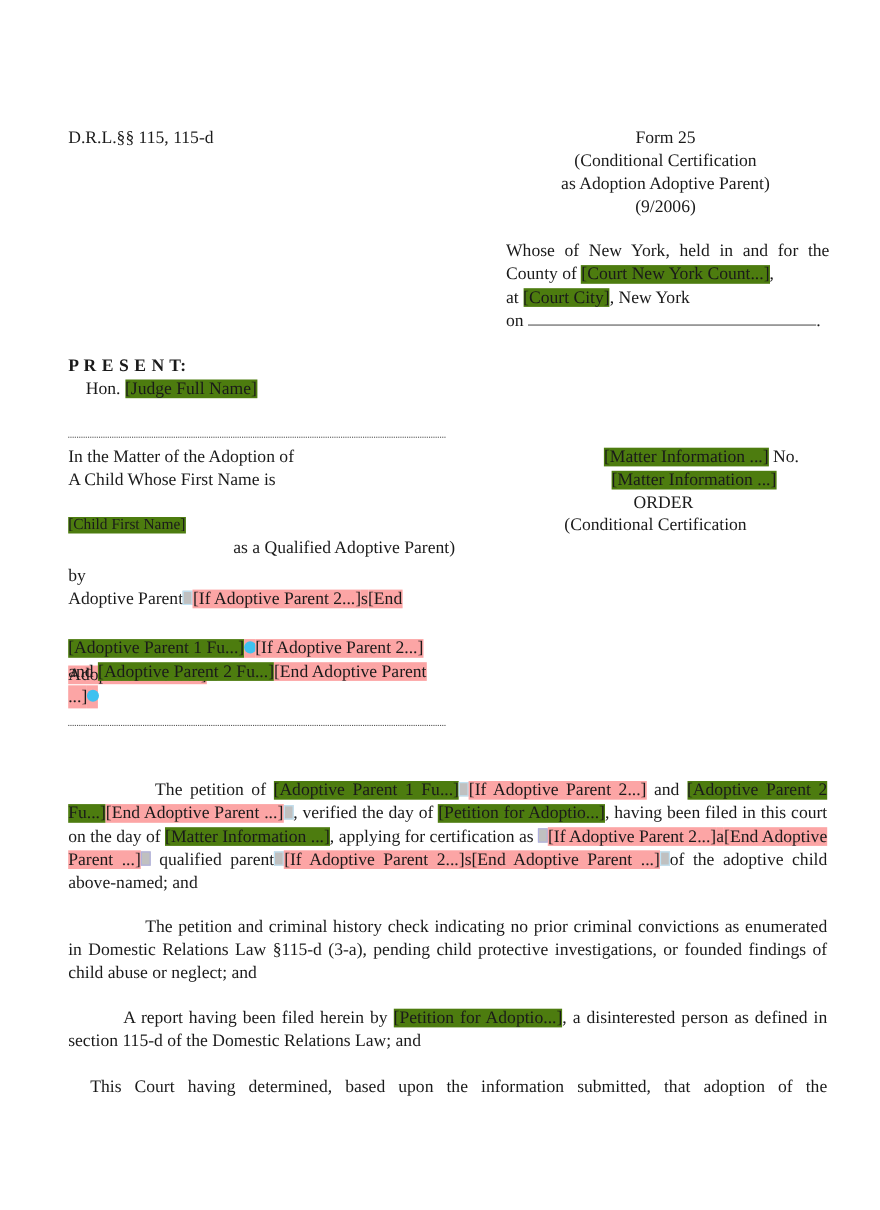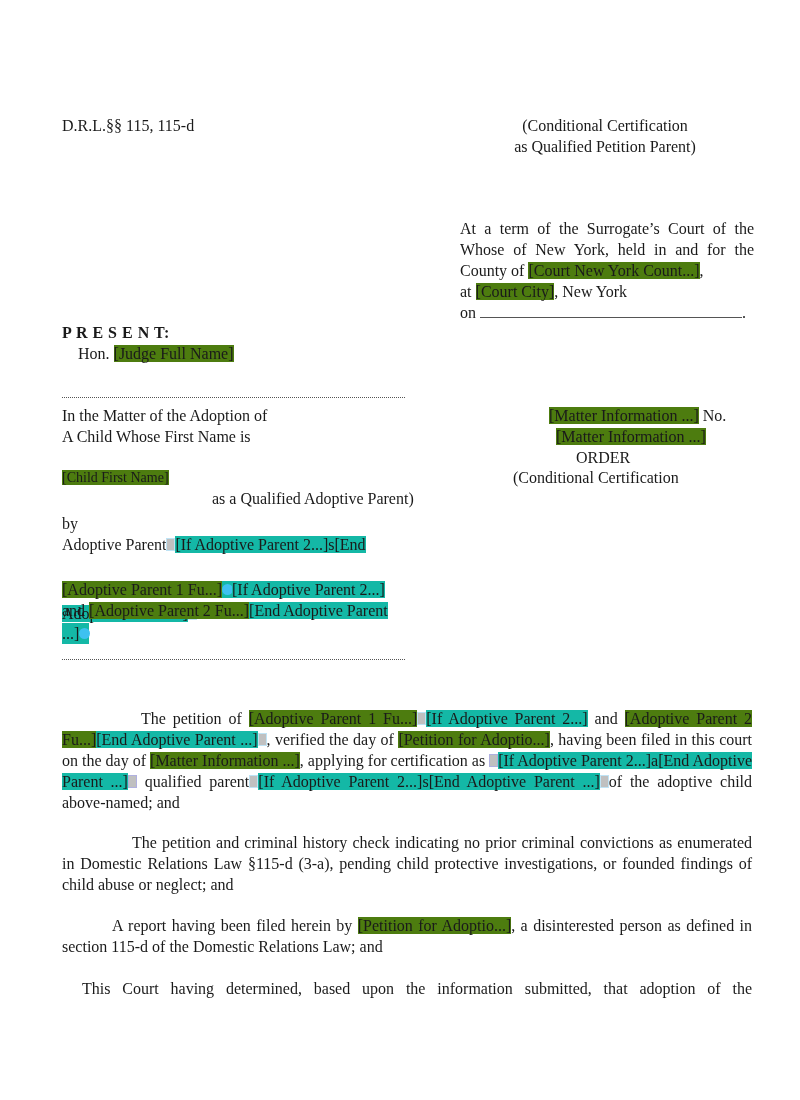--- a/index.html
+++ b/index.html
@@ -1,44 +1,45 @@
 <!DOCTYPE html>
 <html><head>
 <meta charset="utf-8">
 <style>
   html, body { margin: 0; padding: 0; background: #ffffff; }
   body { width: 800px; height: 1100px; position: relative; overflow: hidden;
          font-family: "Liberation Serif", "DejaVu Serif", serif; font-size: 16px; color: #1a1a1a; }
   .abs { position: absolute; white-space: nowrap; line-height: 21px; }
   .hl { background: #4d7c0f; }
-  .fld { background: #14b8a6; }
+  .fld { background: #fca5a5; }
   .mk { display: inline-block; width: 9px; height: 13px; vertical-align: -1px;
         background: #c0c0c0; border: 1px solid #bfe3f5; box-sizing: border-box; }
   .mk-box { display: inline-block; width: 9px; height: 13px; vertical-align: -1px;
         border: 1px solid #b0b0e0; box-sizing: border-box; background: #c0c0c0; }
   .dot { display: inline-block; width: 11px; height: 11px; border-radius: 50%;
          background: #3ec1f0; vertical-align: 0px; margin-right: -1px; }
   .dots { position: absolute; left: 62px; width: 343px; height: 2px; overflow: hidden;
           border-top: 1px dotted #555; }
   .just { position: absolute; left: 62px; width: 690px; line-height: 21px; text-align: justify; }
   .right-block { position: absolute; left: 460px; width: 294px; line-height: 21px; text-align: justify; }
   .center { text-align: center; }
   .underline-blank { display: inline-block; width: 262px; border-bottom: 1px solid #555; height: 13px; vertical-align: 0; }
 </style>
 </head>
 <body>
 
 <div class="abs" style="left:62px; top:115px;">D.R.L.§§ 115, 115-d</div>
 <div class="abs center" style="left:470px; width:270px; top:115px;">
+  <div>Form 25</div>
   <div>(Conditional Certification</div>
-  <div>as Qualified Petition Parent)</div>
+  <div>as Adoption Adoptive Parent)</div>
+  <div>(9/2006)</div>
 </div>
 
 <div class="right-block" style="top:218px;">
-  <div style="text-align:justify; text-align-last:justify;">At a term of the Surrogate’s Court of the</div>
   <div style="text-align:justify; text-align-last:justify;">Whose of New York, held in and for the</div>
   <div>
     <span>County of </span><span class="hl">[Court New York Count...]</span><span>,</span>
   </div>
   <div>
     <span>at </span><span class="hl">[Court City]</span><span>, New York</span>
   </div>
   <div>
     <span>on</span>
     <span class="underline-blank"></span><span>.</span>

